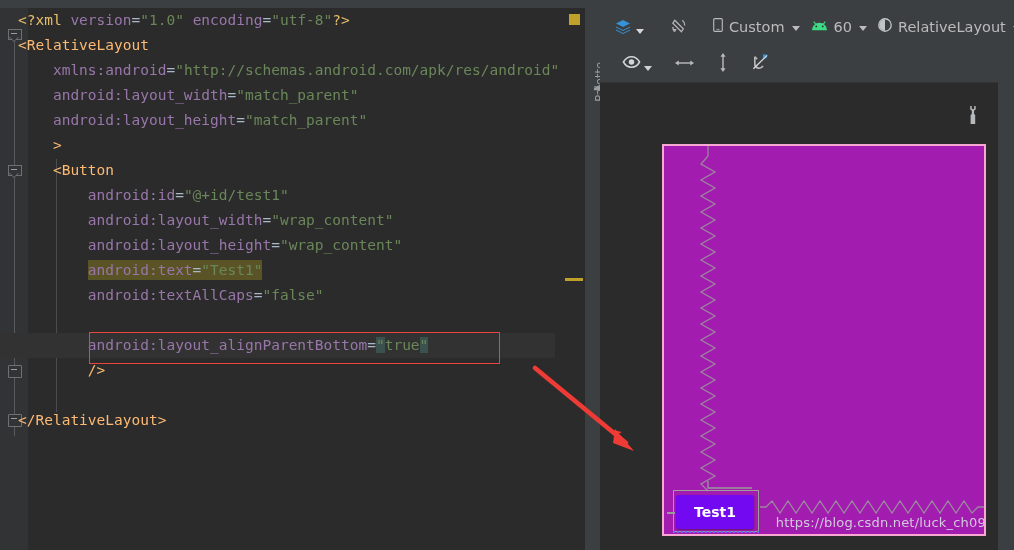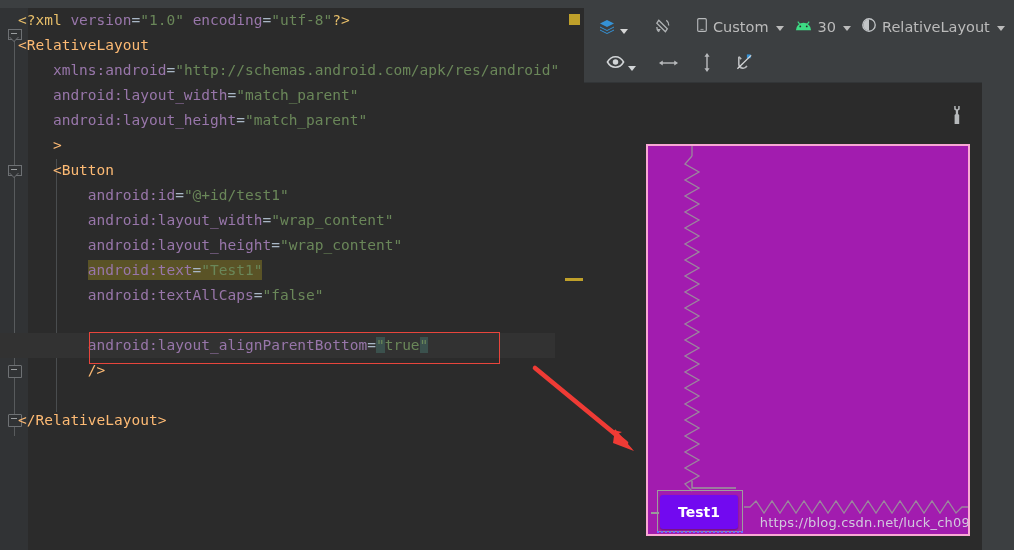--- a/index.html
+++ b/index.html
@@ -166,21 +166,21 @@
   }
   .vtab-icon {
     position: absolute;
     left: 8px;
     width: 15px; height: 15px;
   }
 
   
   #design {
     position: absolute;
-    left: 584px; top: 0;
+    left: 600px; top: 0;
     width: 398px; height: 522px;
     background: #3c3f41;
   }
   #dtoolbar {
     position: absolute;
     left: 0; top: 8px;
     width: 398px; height: 37px;
     background: #3c3f41;
     display: flex;
     align-items: center;
@@ -403,21 +403,21 @@
       <div class="tb-item">
         <span>
           <svg viewBox="0 0 20 12" width="19" height="12">
             <path d="M2 10.5 A8 8 0 0 1 18 10.5 Z" fill="#3ddc84"></path>
             <circle cx="6.6" cy="6.4" r="0.95" fill="#2b2b2b"></circle>
             <circle cx="13.4" cy="6.4" r="0.95" fill="#2b2b2b"></circle>
             <line x1="4" y1="1.4" x2="6.2" y2="4.2" stroke="#3ddc84" stroke-width="1.2"></line>
             <line x1="16" y1="1.4" x2="13.8" y2="4.2" stroke="#3ddc84" stroke-width="1.2"></line>
           </svg>
         </span>
-        <span>30</span>
+        <span>60</span>
         <span class="caret-dn"></span>
       </div>
 
       <div class="tb-item">
         <span>
           <svg viewBox="0 0 18 18" width="16" height="16">
             <circle cx="9" cy="9" r="7" fill="none" stroke="#c2c5c7" stroke-width="1.5"></circle>
             <path d="M9 2.6 A6.4 6.4 0 0 0 9 15.4 Z" fill="#c2c5c7"></path>
           </svg>
         </span>

